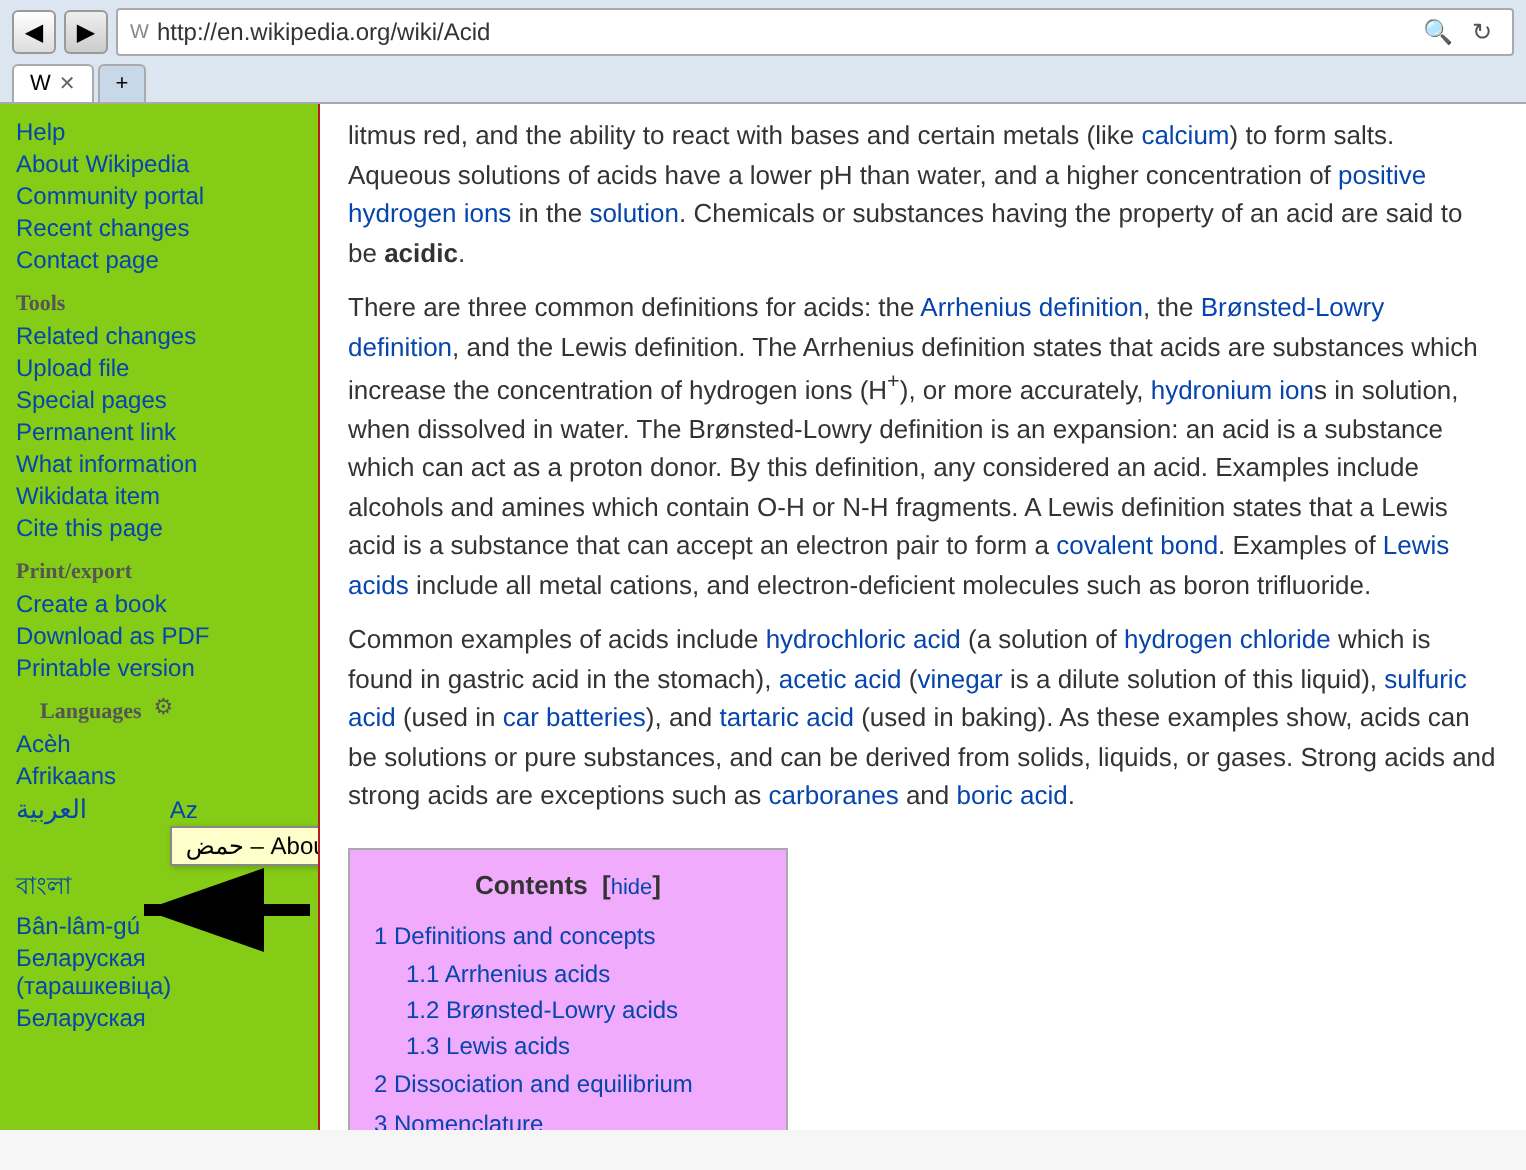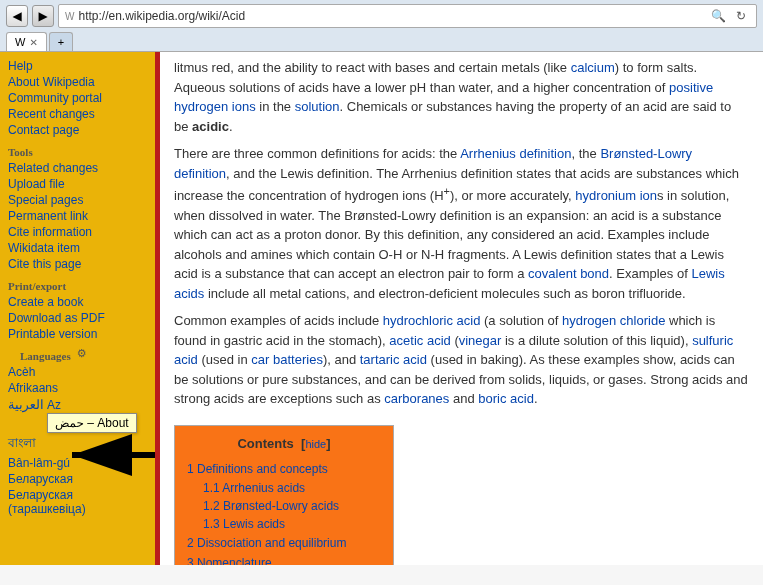--- a/index.html
+++ b/index.html
@@ -72,25 +72,25 @@
     .page-body {
       display: flex;
       height: calc(585px - 72px);
       background: white;
     }
 
     
     .sidebar {
       width: 160px;
       min-width: 160px;
-      border-right: 5px solid #b91c1c;
+      border-right: 1px solid #b91c1c;
       padding: 6px 8px;
       font-size: 12px;
       overflow-y: auto;
-      background: #eab308;
+      background: #84cc16;
     }
     .sidebar-section-label {
       color: #555;
       font-size: 11px;
       font-weight: bold;
       margin-top: 8px;
       margin-bottom: 2px;
       font-family: Liberation Serif, serif;
     }
     .sidebar-link {
@@ -123,21 +123,21 @@
       color: #333;
     }
     .main-content p {
       margin-bottom: 8px;
     }
     .link-blue { color: #0645ad; text-decoration: none; cursor: pointer; }
 
     
     .contents-box {
       border: 1px solid #aaa;
-      background: #f97316;
+      background: #f0abfc;
       padding: 8px 12px;
       display: inline-block;
       min-width: 220px;
       margin: 8px 0;
       font-size: 12px;
     }
     .contents-title {
       text-align: center;
       font-weight: bold;
       font-size: 13px;
@@ -196,48 +196,48 @@
     <a class="sidebar-link">About Wikipedia</a>
     <a class="sidebar-link">Community portal</a>
     <a class="sidebar-link">Recent changes</a>
     <a class="sidebar-link">Contact page</a>
 
     <div class="sidebar-section-label">Tools</div>
     <a class="sidebar-link">Related changes</a>
     <a class="sidebar-link">Upload file</a>
     <a class="sidebar-link">Special pages</a>
     <a class="sidebar-link">Permanent link</a>
-    <a class="sidebar-link">Cite information</a>
+    <a class="sidebar-link">What information</a>
     <a class="sidebar-link">Wikidata item</a>
     <a class="sidebar-link">Cite this page</a>
 
     <div class="sidebar-section-label">Print/export</div>
     <a class="sidebar-link">Create a book</a>
     <a class="sidebar-link">Download as PDF</a>
     <a class="sidebar-link">Printable version</a>
 
     <div class="languages-header">
       <div class="sidebar-section-label">Languages</div>
       <span class="sidebar-gear">⚙</span>
     </div>
     <a class="sidebar-link">Acèh</a>
     <a class="sidebar-link">Afrikaans</a>
     <div class="tooltip-container">
       <a class="sidebar-link" style="direction: rtl; font-size: 13px;">العربية</a>
     </div>
-    <div style="position: relative; display: inline-block;">
+    <div style="position: relative; display: inline-block; margin-left: 38px;">
       <a class="sidebar-link">Az</a>
       <div style="background: #ffffcc; border: 1px solid #888; padding: 2px 7px; font-size: 12px; position: absolute; left: 0; top: 16px; white-space: nowrap; z-index: 50; box-shadow: 1px 1px 3px rgba(0,0,0,0.2);">
         <span>حمض – About</span>
       </div>
     </div>
     <a class="sidebar-link" style="margin-top: 20px; display: block;">বাংলা</a>
     <a class="sidebar-link">Bân-lâm-gú</a>
+    <a class="sidebar-link">Беларуская (тарашкевіца)</a>
     <a class="sidebar-link">Беларуская</a>
-    <a class="sidebar-link">Беларуская (тарашкевіца)</a>
   </div>
 
   <div class="main-content">
     <p>
       litmus red, and the ability to react with bases and certain metals (like <a class="link-blue">calcium</a>) to form salts. Aqueous solu<span style="color:#333">tions of acids have a lower pH than water, and a higher concentration of </span><a class="link-blue">positive hydrogen ions</a><span style="color:#333"> in the </span><a class="link-blue">solution</a>. Chemicals or sub<span style="color:#333">stances having the property of an acid are said to be </span><strong>acidic</strong>.
     </p>
     <p>
       There are three common definitions for acids: the <a class="link-blue">Arrhenius definition</a>, the <a class="link-blue">Brønsted-Lowry definition</a>, and<span style="color:#333"> the Lewis definition. The Arrhenius definition states that acids are substances which increase the concentration of hydrogen ions (H</span><sup>+</sup><span>), or more accurately, </span><a class="link-blue">hydronium ion</a><span style="color:#333">s in solution, when dissolved in water. The Brønsted-Lowry definition is an expansion: an acid is a substance which can act as a proton donor. By this definition, any c</span><span>onsidered an acid. Examples include alcohols and amines which contain O-H or N-H fragments. A Lewis definition states that a Lewis acid is a substance that can accept an electron pair to form a </span><a class="link-blue">covalent bond</a>. Examples of <a class="link-blue">Lewis acids</a> include all metal cations, and electron-deficient molecules<span style="color:#333"> such as boron trifluoride.</span>
     </p>
     <p>

